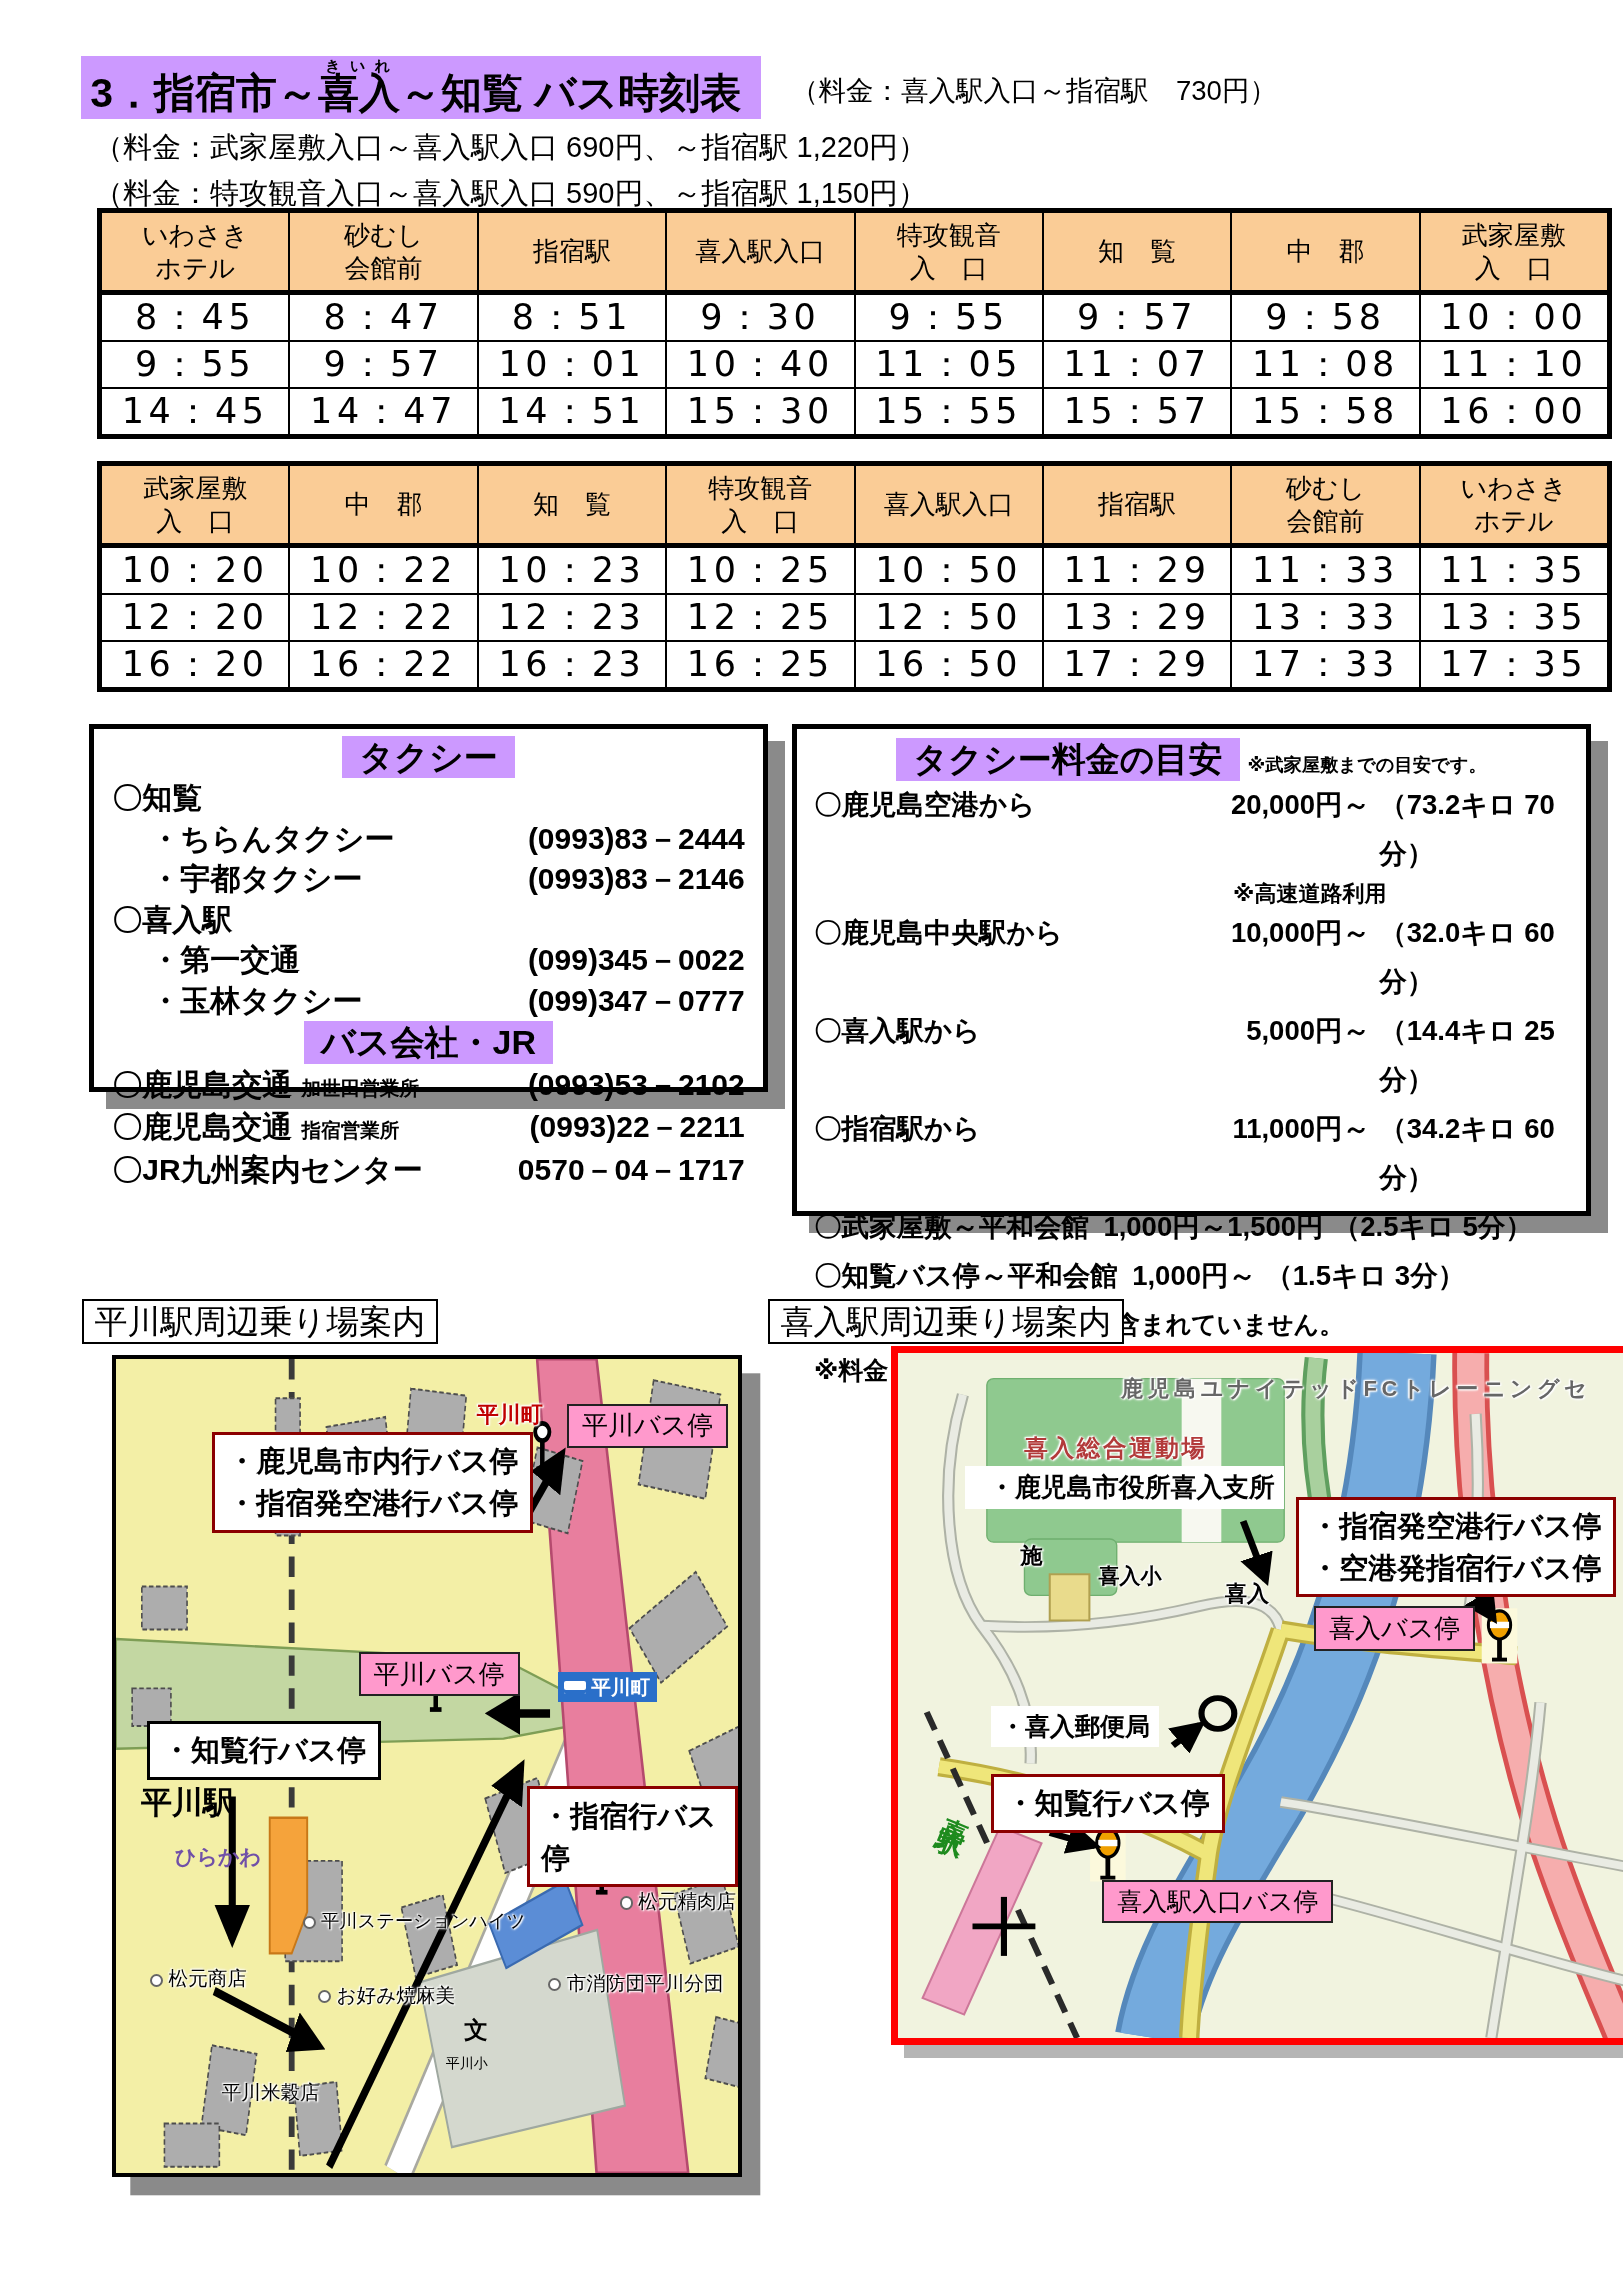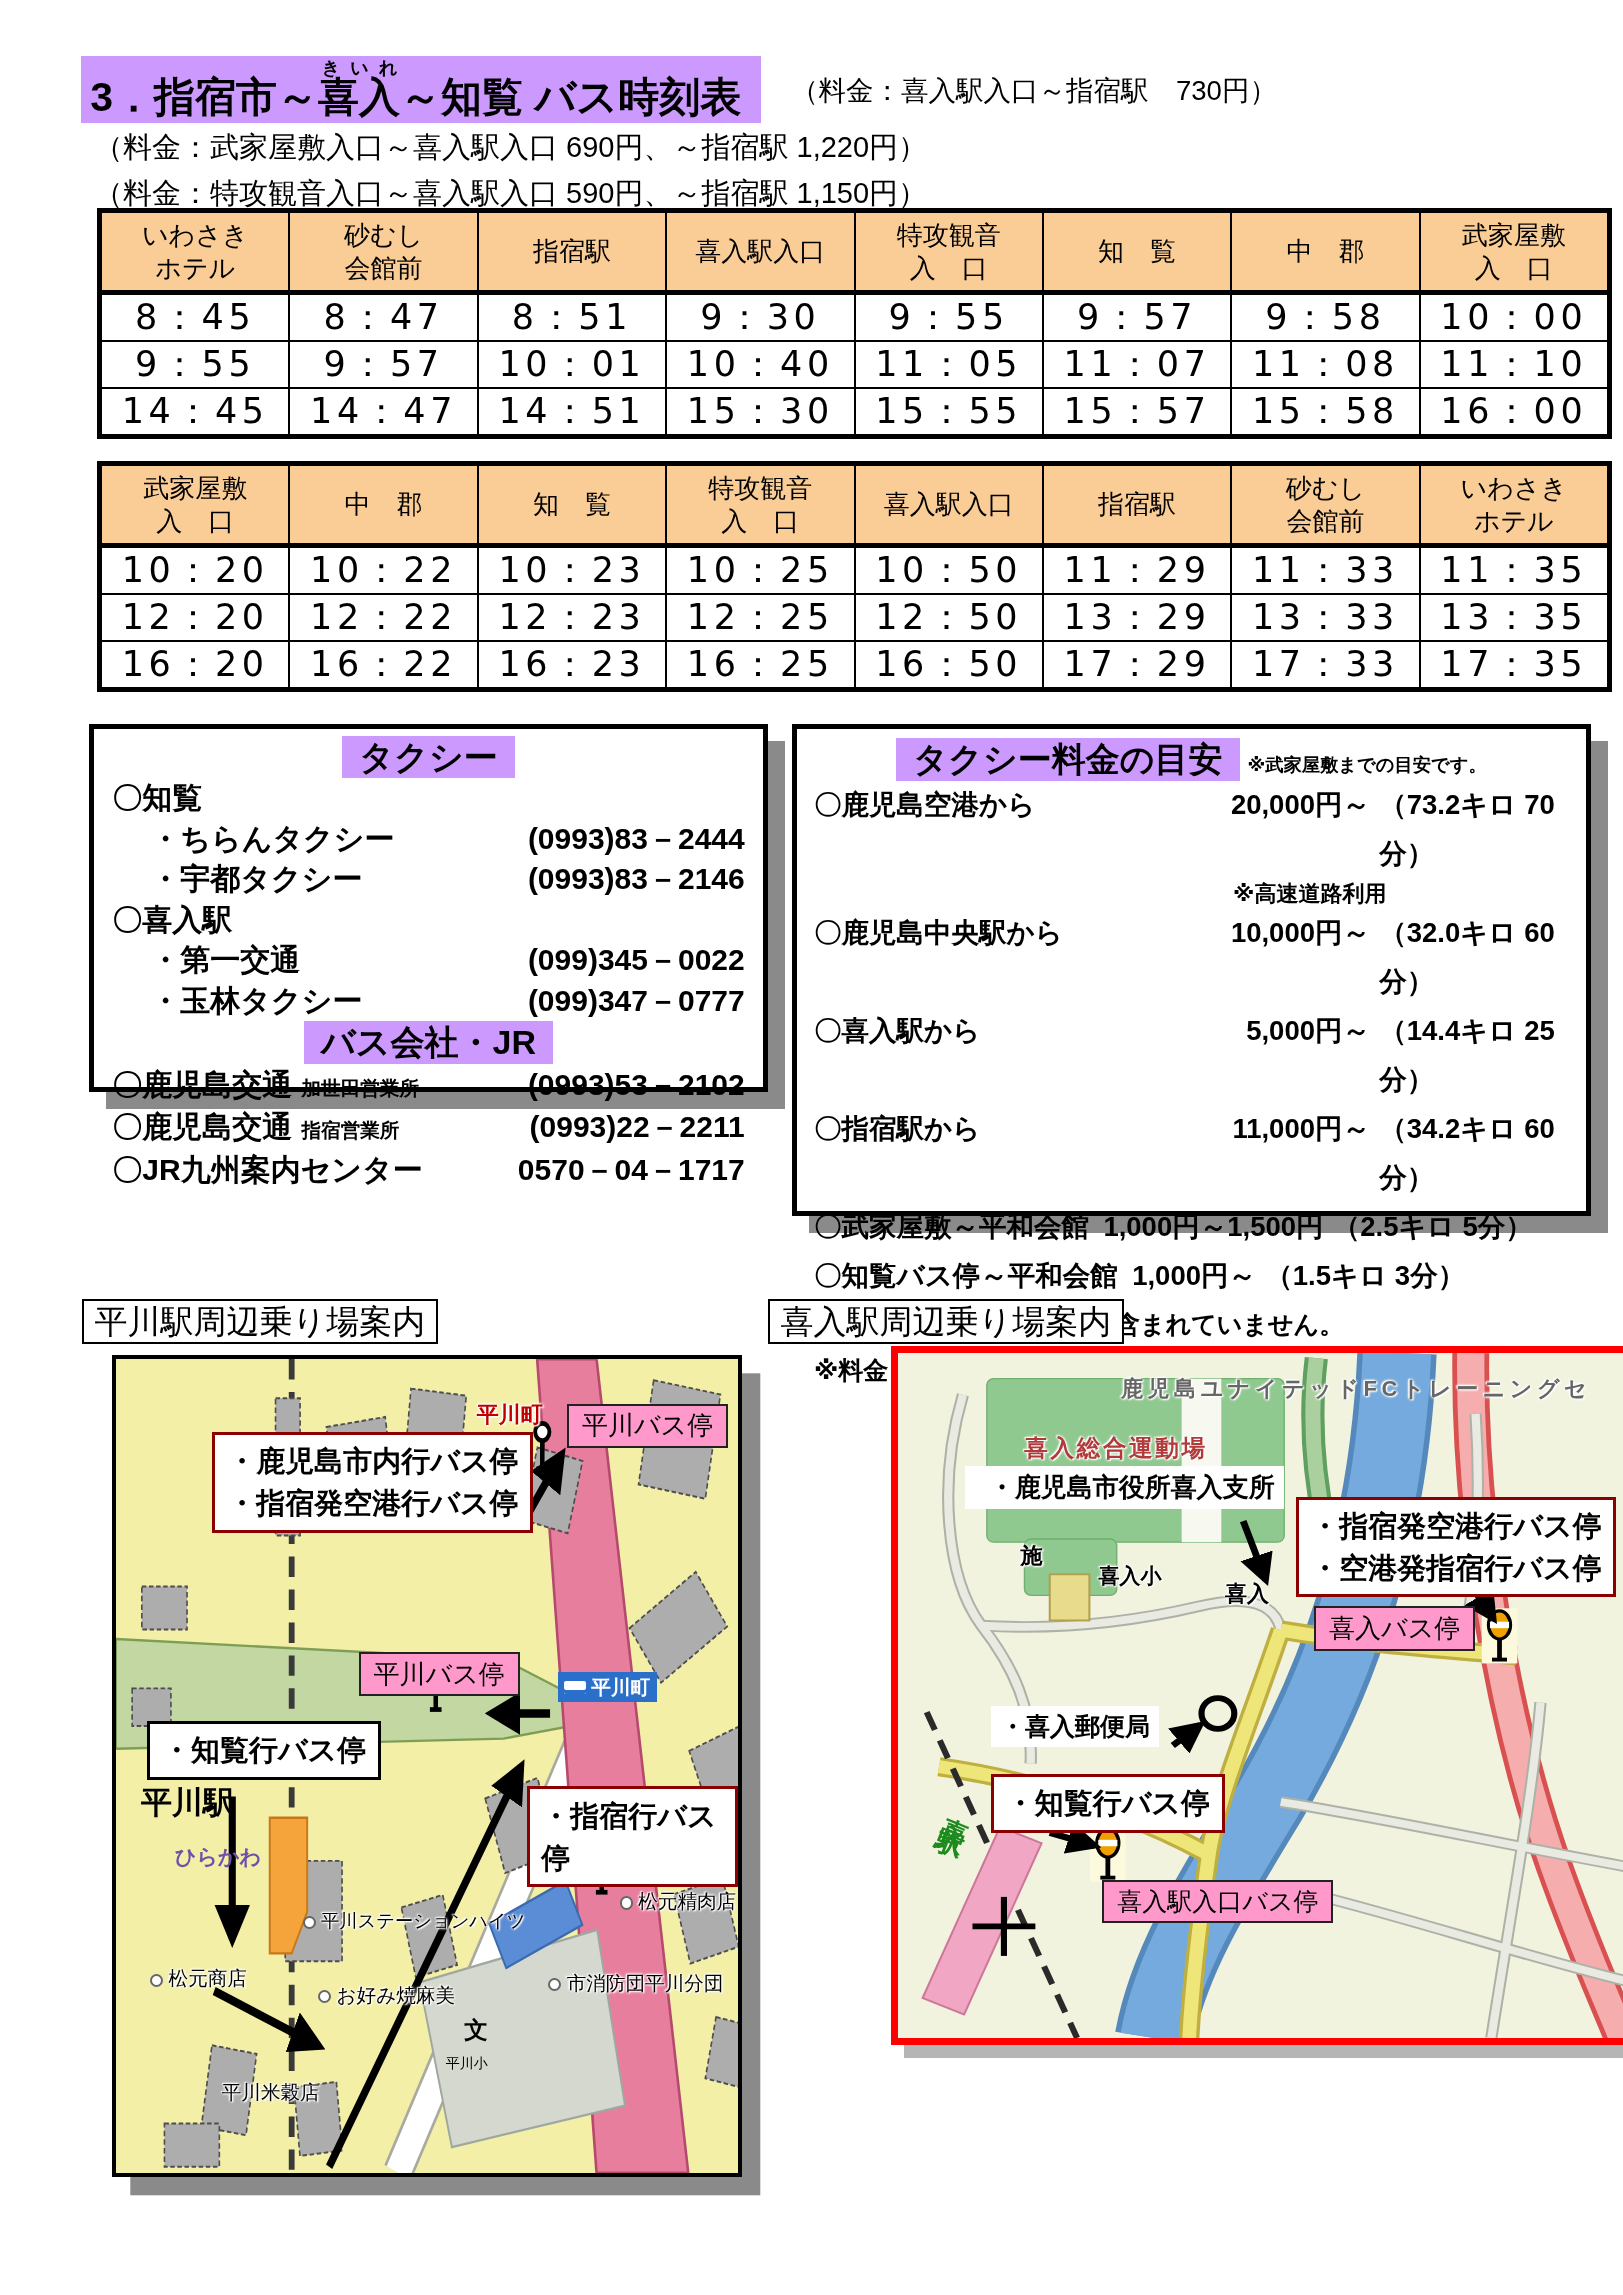--- a/index.html
+++ b/index.html
@@ -3,21 +3,21 @@
 <meta charset="utf-8">
 <style>
   html,body{margin:0;padding:0;background:#fff;}
   #page{position:relative;width:1623px;height:2295px;background:#ffffff;overflow:hidden;
         font-family:"Liberation Sans","DejaVu Sans",sans-serif;color:#000;margin-left:32px;}
   .abs{position:absolute;}
   .pre{white-space:pre-line;}
   
   #title-bar{left:49px;top:56px;background:#CC99FF;padding:2.6px 19.6px 5.2px 9.2px;
              font-size:41px;font-weight:bold;line-height:1.0;display:inline-flex;align-items:flex-end;}
-  #title-bar ruby rt{font-size:18px;font-weight:bold;letter-spacing:2.6px;text-align:right;}
+  #title-bar ruby rt{font-size:15px;font-weight:bold;letter-spacing:2.6px;text-align:center;}
   #title-fare{left:759px;top:73px;font-size:27.5px;}
   .fare-note{left:62px;font-size:29px;}
   
   .tt{display:grid;grid-template-columns:repeat(8,1fr);gap:2px;background:#000;border:5.9px solid #000;}
   .tt .th{background:#FACC96;height:77px;display:flex;align-items:center;justify-content:center;
           text-align:center;font-size:26px;line-height:1.25;border-bottom:3.9px solid #000;}
   .tt .td{background:#fff;height:45px;display:flex;align-items:center;justify-content:center;
           font-size:35px;letter-spacing:4.6px;font-family:"DejaVu Sans",sans-serif;}
   
   .infobox{background:#fff;border:5.2px solid #000;box-shadow:17px 17px 0 #8A8A8A;box-sizing:border-box;}

